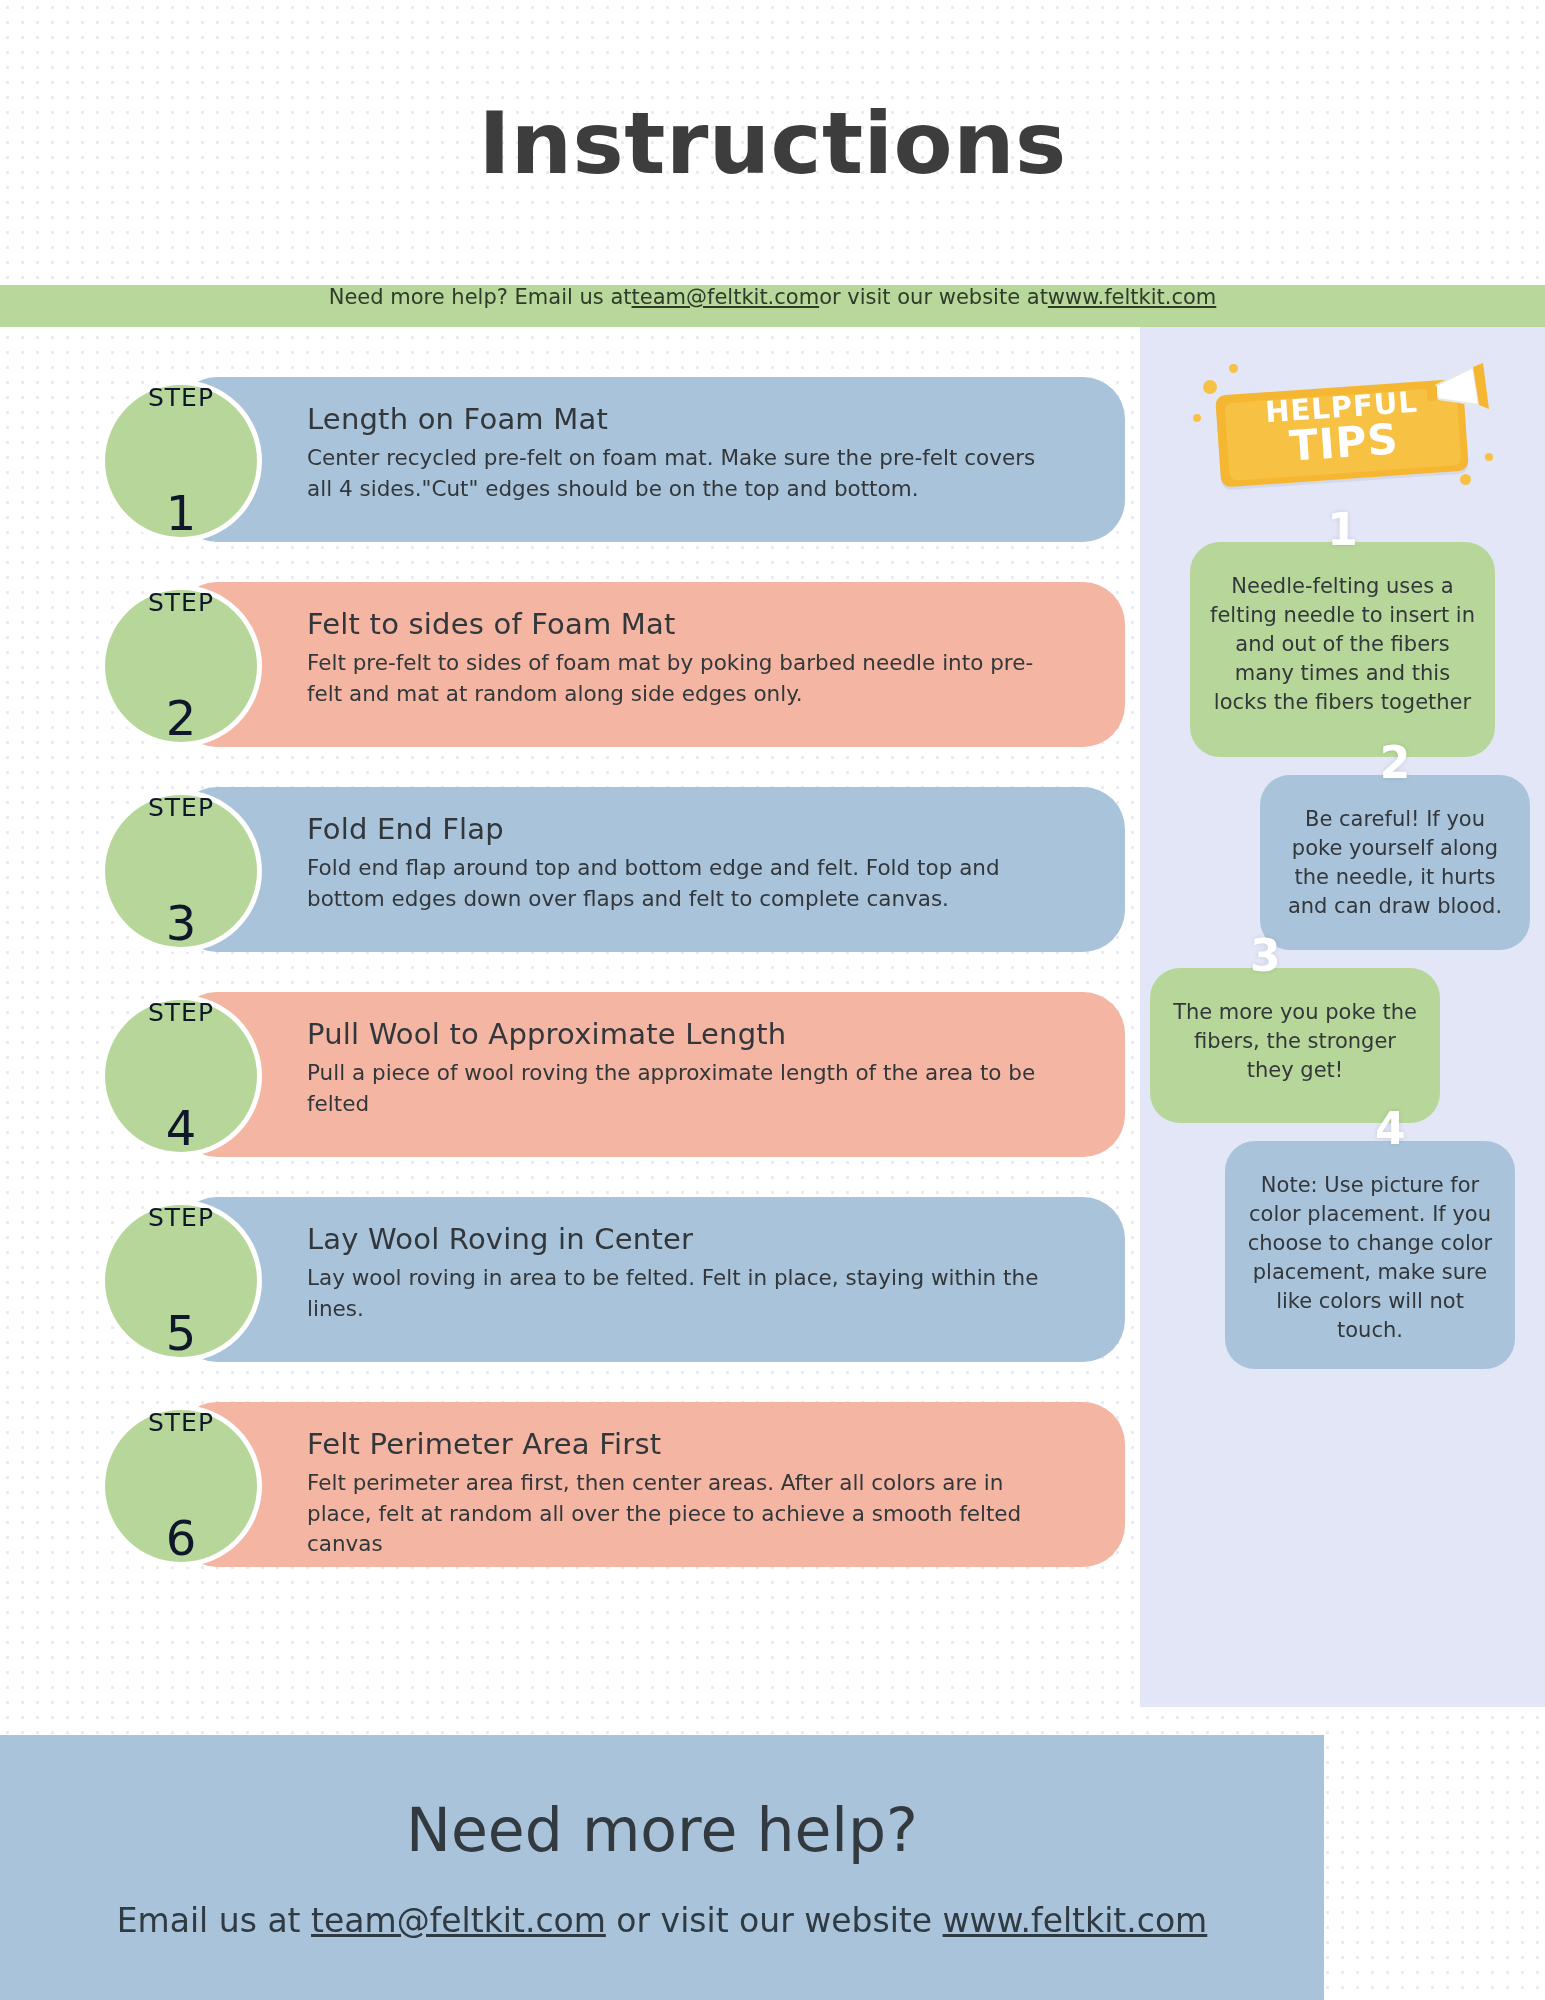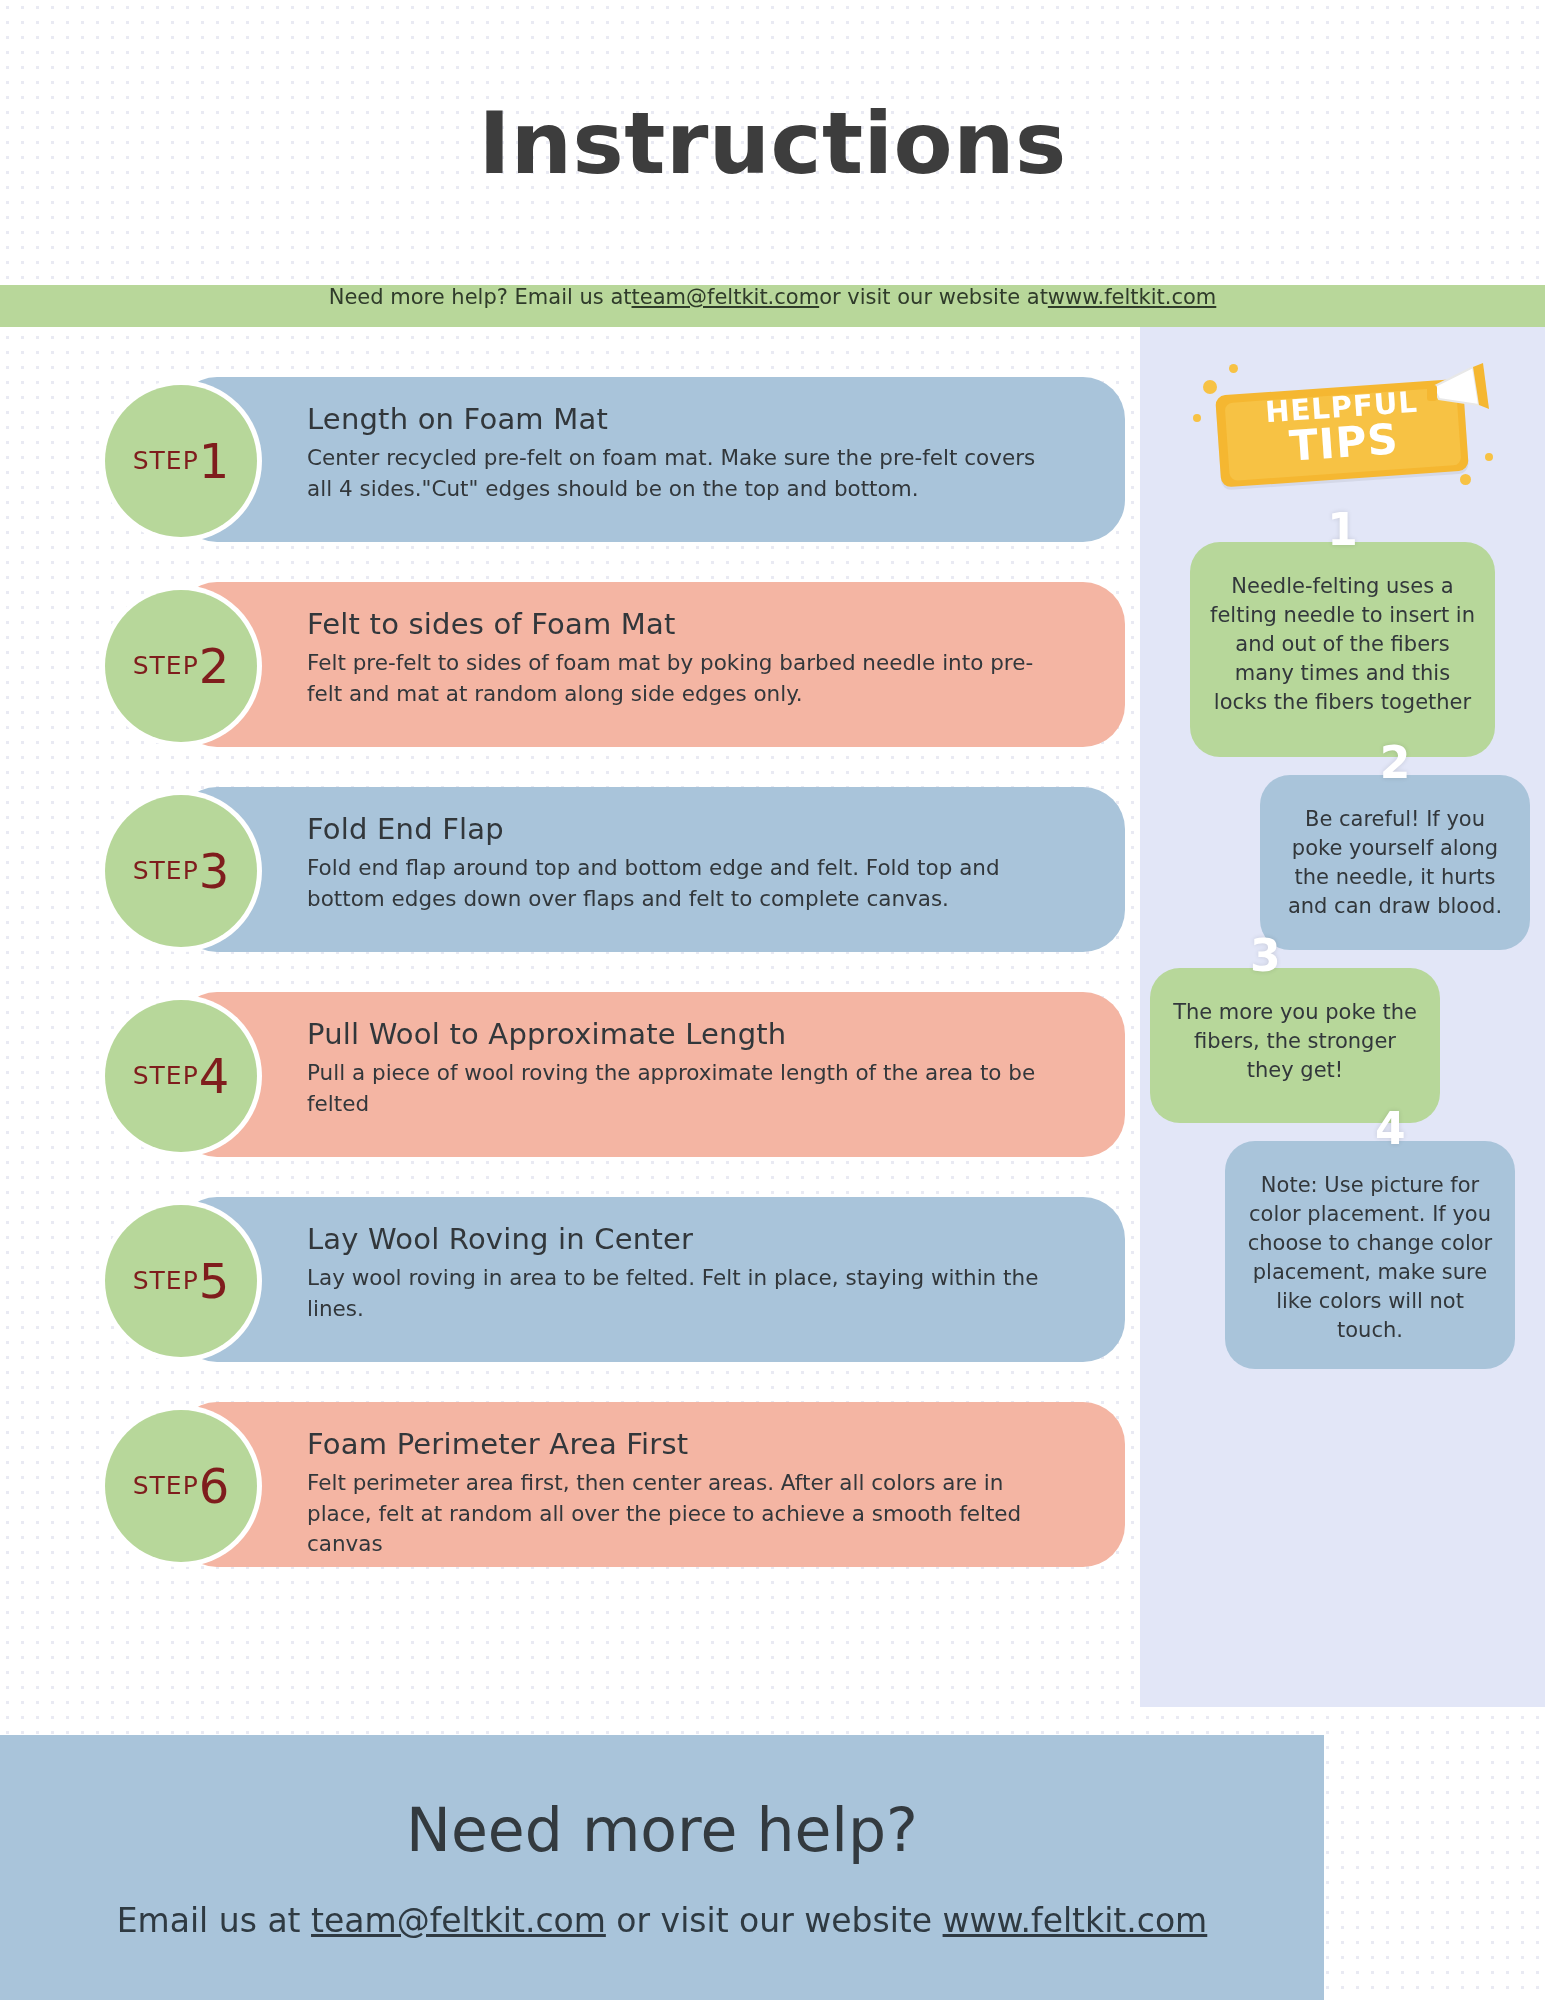--- a/index.html
+++ b/index.html
@@ -92,24 +92,24 @@
   .step-badge {
     position: absolute;
     left: 50px;
     top: 8px;
     width: 152px;
     height: 152px;
     border-radius: 50%;
     background: #b7d79a;
     box-shadow: 0 0 0 5px #ffffff;
     display: flex;
-    flex-direction: row;
+    flex-direction: column;
     align-items: center;
-    justify-content: center;
-    color: #7f1d1d;
+    justify-content: space-between;
+    color: #0f172a;
   }
   .step-badge .word {
     font-size: 25px;
     letter-spacing: 1px;
     line-height: 1;
     margin-bottom: 2px;
   }
   .step-badge .num {
     font-size: 48px;
     font-weight: 400;
@@ -298,21 +298,21 @@
         <p>Lay wool roving in area to be felted. Felt in place, staying within the lines.</p>
       </div>
       <div class="step-badge">
         <span class="word">STEP</span>
         <span class="num">5</span>
       </div>
     </div>
 
     <div class="step-row">
       <div class="step-bar bar-pink">
-        <h3>Foam Perimeter Area First</h3>
+        <h3>Felt Perimeter Area First</h3>
         <p>Felt perimeter area first, then center areas. After all colors are in place, felt at random all over the piece to achieve a smooth felted canvas</p>
       </div>
       <div class="step-badge">
         <span class="word">STEP</span>
         <span class="num">6</span>
       </div>
     </div>
 
   </div>
 

